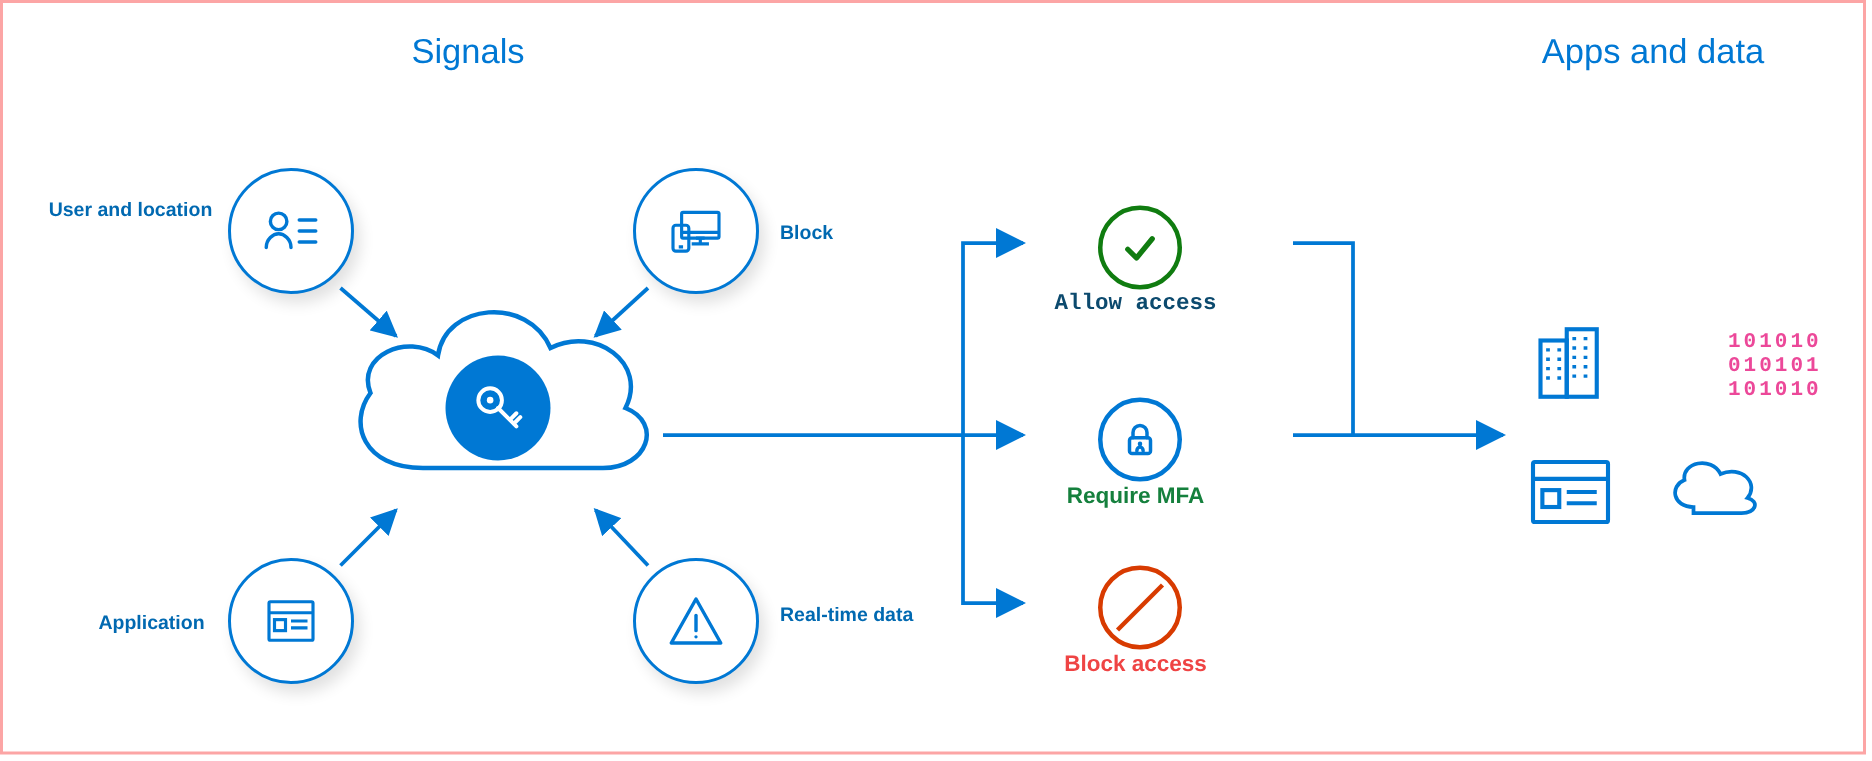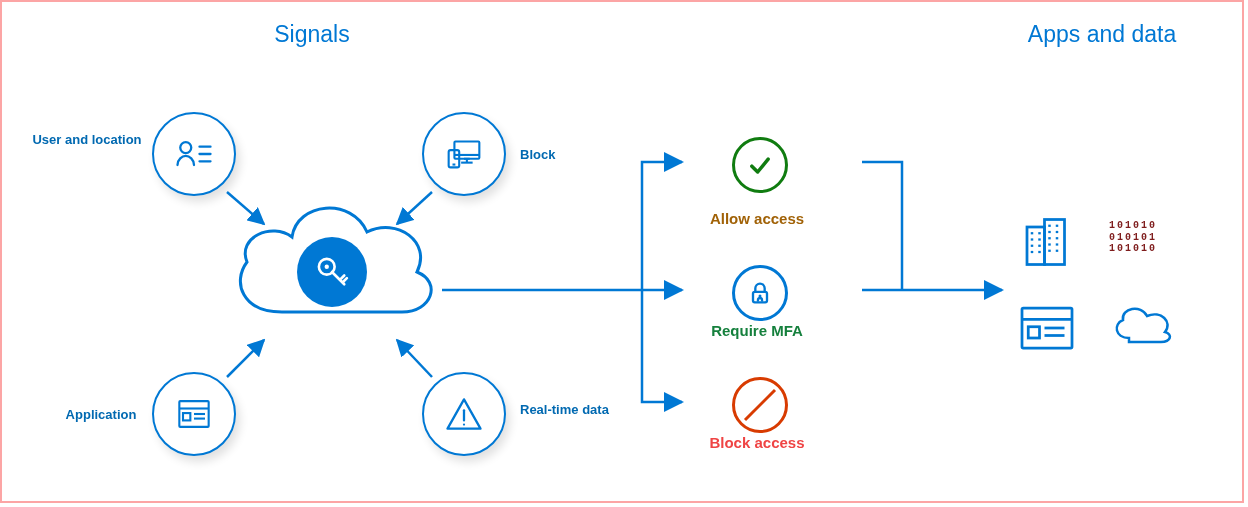--- a/index.html
+++ b/index.html
@@ -53,26 +53,27 @@
     position: absolute;
     border-radius: 50%;
     background: #fff;
     display: flex;
     align-items: center;
     justify-content: center;
   }
   svg { display:block; }
   .binary {
     position: absolute;
-    color: #7f1d1d;
+    color: #ec4899;
     font-family: "Consolas","Courier New",monospace;
-    font-size: 10px;
+    font-size: 14px;
     letter-spacing: 2px;
     line-height: 1.15;
     font-weight: 600;
+    margin-left: 43px;
   }
 </style>
 </head>
 <body>
 
 <div class="frame">
 
   <div class="heading" style="left:220px; top:18px; width:180px;">Signals</div>
   <div class="heading" style="left:1000px; top:18px; width:200px;">Apps and data</div>
 
@@ -200,21 +201,21 @@
     </svg>
   </div>
 
   <div class="small-circle" style="left:730px; top:135px; width:50px; height:50px; border:3px solid #107c10;">
     <span>
       <svg width="28" height="28" viewBox="0 0 24 24">
         <path d="M5 13 L10 18 L19 7" fill="none" stroke="#107c10" stroke-width="3" stroke-linecap="round" stroke-linejoin="round"></path>
       </svg>
     </span>
   </div>
-  <div class="decision-label" style="left:700px; top:208px; width:110px; color:#a16207;">Allow access</div>
+  <div class="decision-label" style="left:700px; top:192px; width:110px; color:#0c4a6e;font-family:Liberation Mono, monospace;">Allow access</div>
 
   <div class="small-circle" style="left:730px; top:263px; width:50px; height:50px; border:3px solid #0078d4;">
     <span>
       <svg width="28" height="28" viewBox="0 0 24 24">
         <g fill="none" stroke="#0078d4" stroke-width="2" stroke-linecap="round">
           <path d="M8 11 V8 a4 4 0 0 1 8 0 V11"></path>
           <rect x="6" y="11" width="12" height="9" rx="1.5"></rect>
           <circle cx="12" cy="14.5" r="1.3" fill="#0078d4" stroke="none"></circle>
           <path d="M10.2 18.5c0-1.3.9-2.2 1.8-2.2s1.8.9 1.8 2.2"></path>
         </g>

